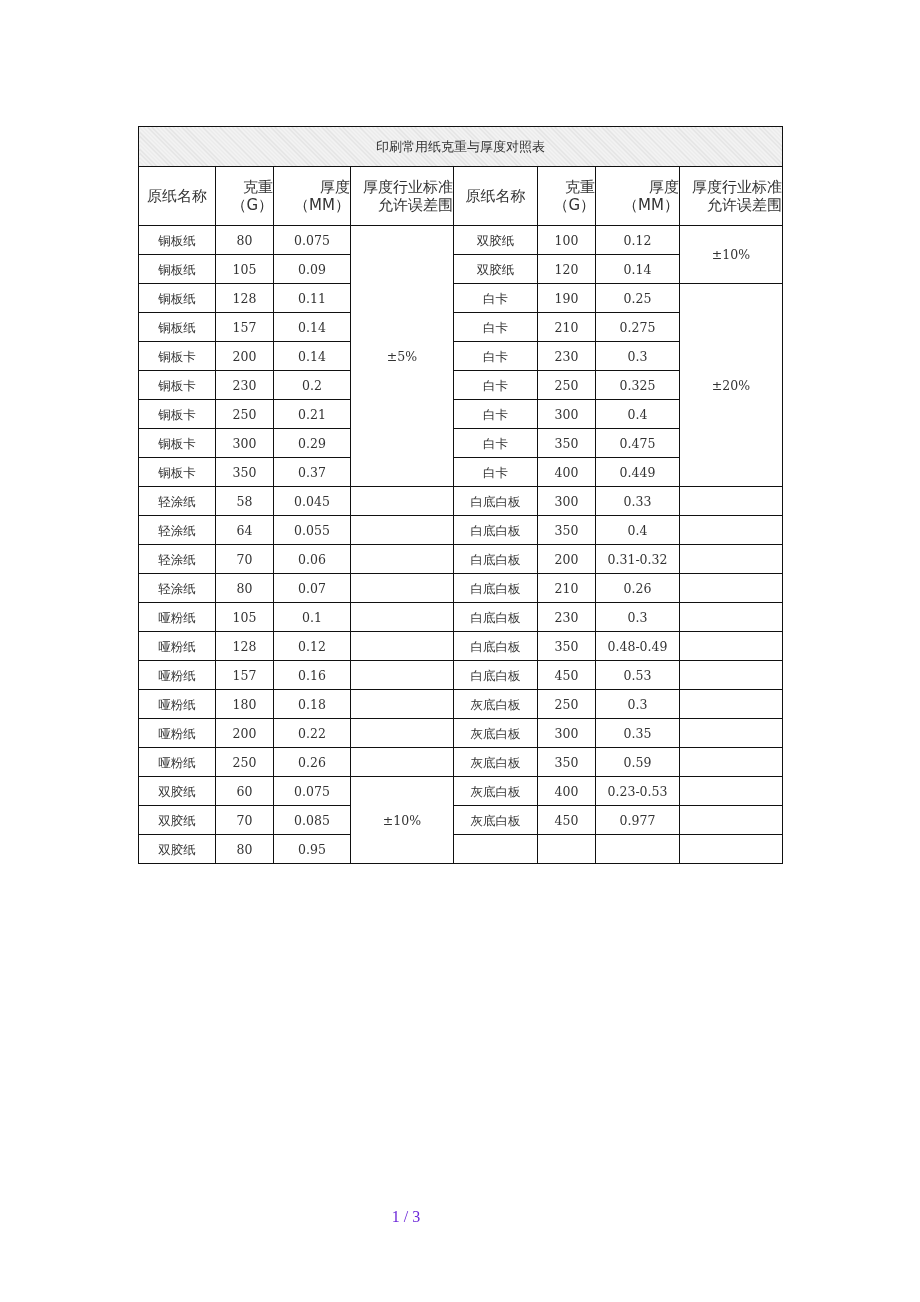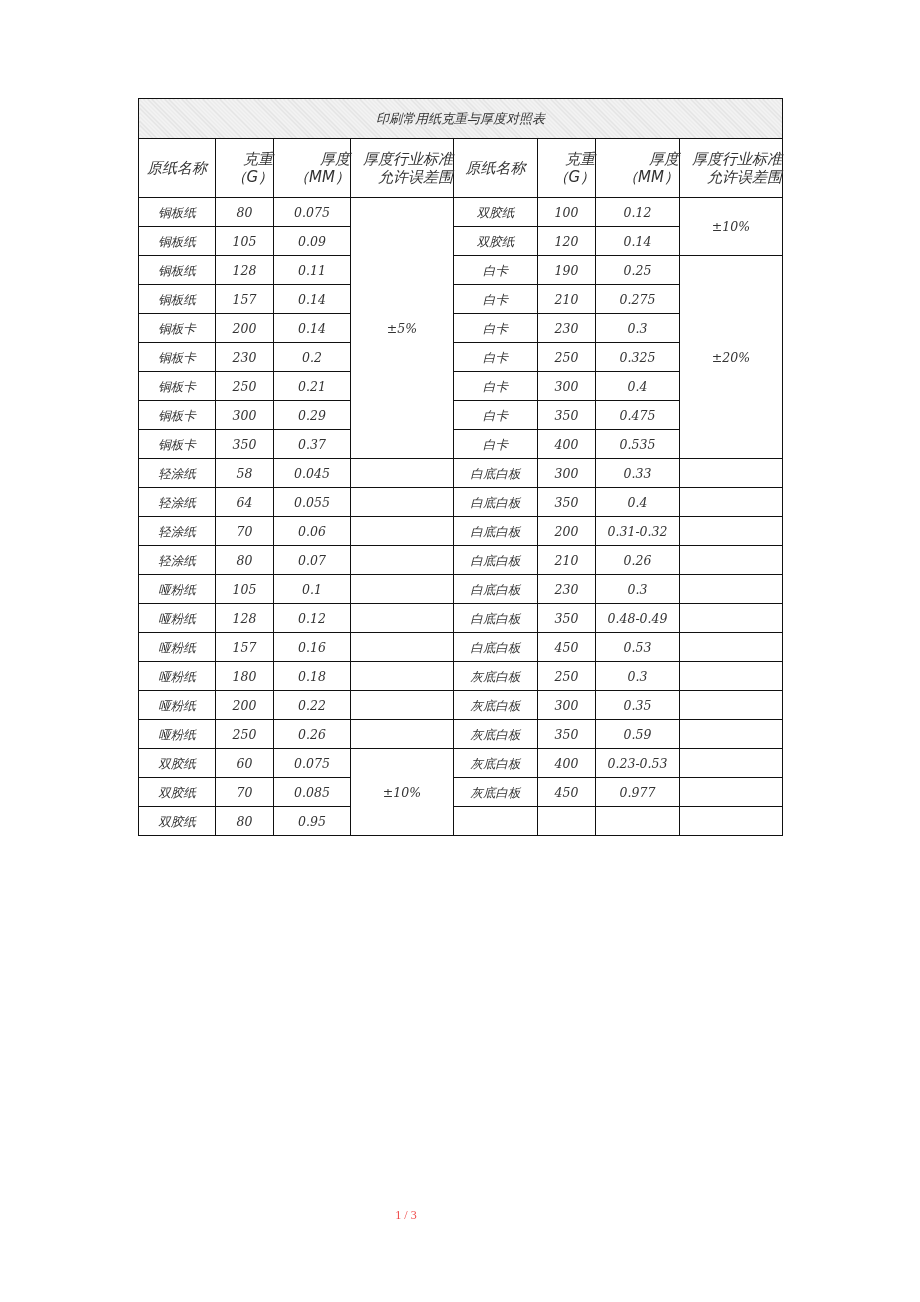--- a/index.html
+++ b/index.html
@@ -17,26 +17,25 @@
     }
     .page {
       position: absolute;
       left: 0; top: 0;
       width: 920px; height: 1302px;
       background: #fff;
     }
     table.paper {
       position: absolute;
       left: 138px;
-      top: 98px;
+      top: 126px;
       width: 644px;
       border-collapse: collapse;
       table-layout: fixed;
       font-size: 12.5px;
-      font-style: italic;
     }
     table.paper td, table.paper th {
       border: 1.5px solid #111;
       text-align: center;
       vertical-align: middle;
       padding: 0;
       font-weight: normal;
       color: #333;
       line-height: 1.2;
     }
@@ -59,22 +58,22 @@
       height: 28px;
     }
     .num { font-family: "DejaVu Serif", "Liberation Serif", serif; font-size: 12.5px; }
     .footer {
       position: absolute;
       top: 1208px;
       left: 0;
       width: 812px;
       text-align: center;
       font-family: "Liberation Serif", "DejaVu Serif", serif;
-      font-size: 12px;
-      color: #ef4444;
+      font-size: 16px;
+      color: #6d28d9;
     }
   </style>
 </head>
 <body>
 
 <div class="page">
   <table class="paper">
     <colgroup>
       <col style="width:77px">
       <col style="width:58px">
@@ -194,21 +193,21 @@
         <td class="num">350</td>
         <td class="num">0.475</td>
       </tr>
 
       <tr class="data-row">
         <td>铜板卡</td>
         <td class="num">350</td>
         <td class="num">0.37</td>
         <td>白卡</td>
         <td class="num">400</td>
-        <td class="num">0.535</td>
+        <td class="num">0.449</td>
       </tr>
 
       <tr class="data-row">
         <td>轻涂纸</td>
         <td class="num">58</td>
         <td class="num">0.045</td>
         <td></td>
         <td>白底白板</td>
         <td class="num">300</td>
         <td class="num">0.33</td>

